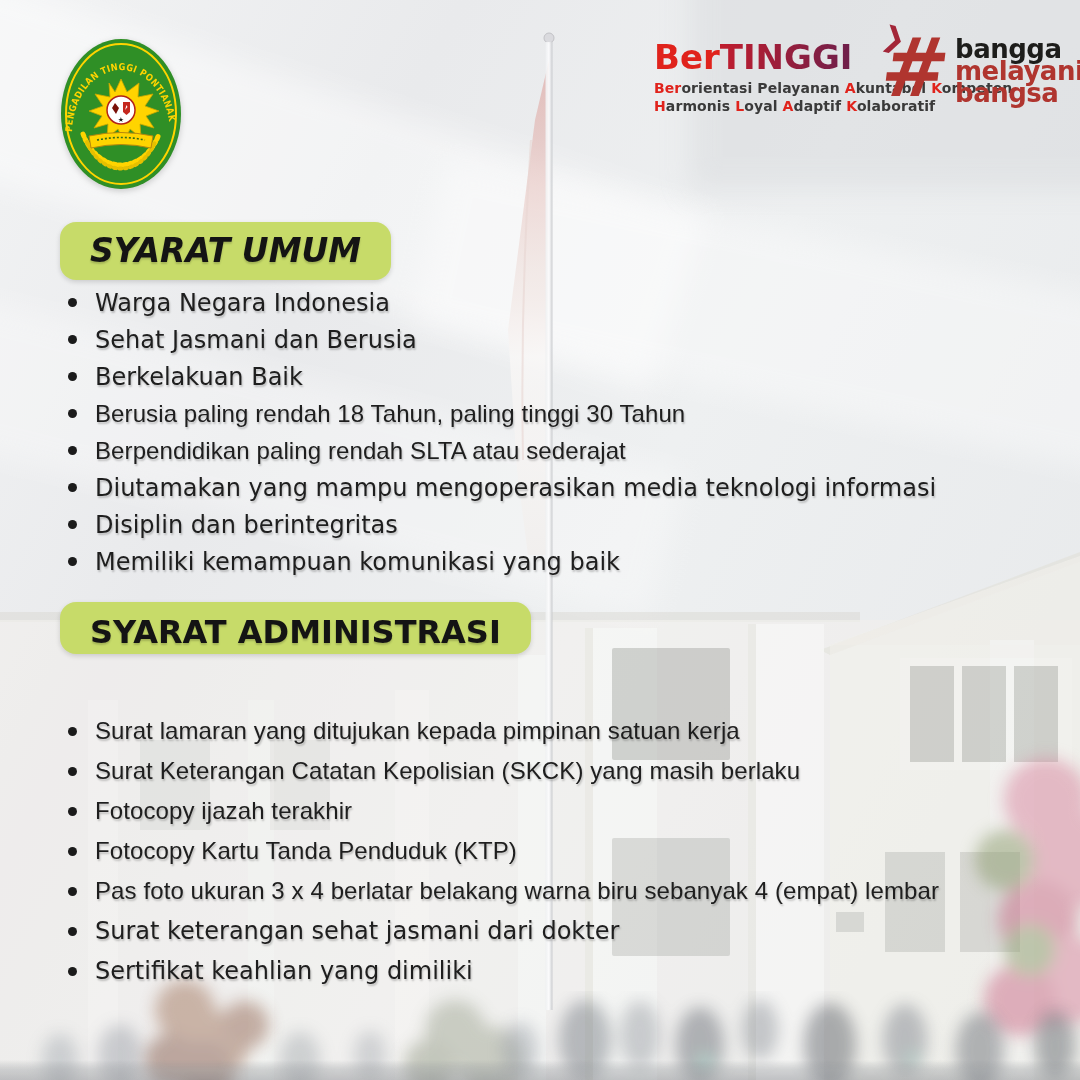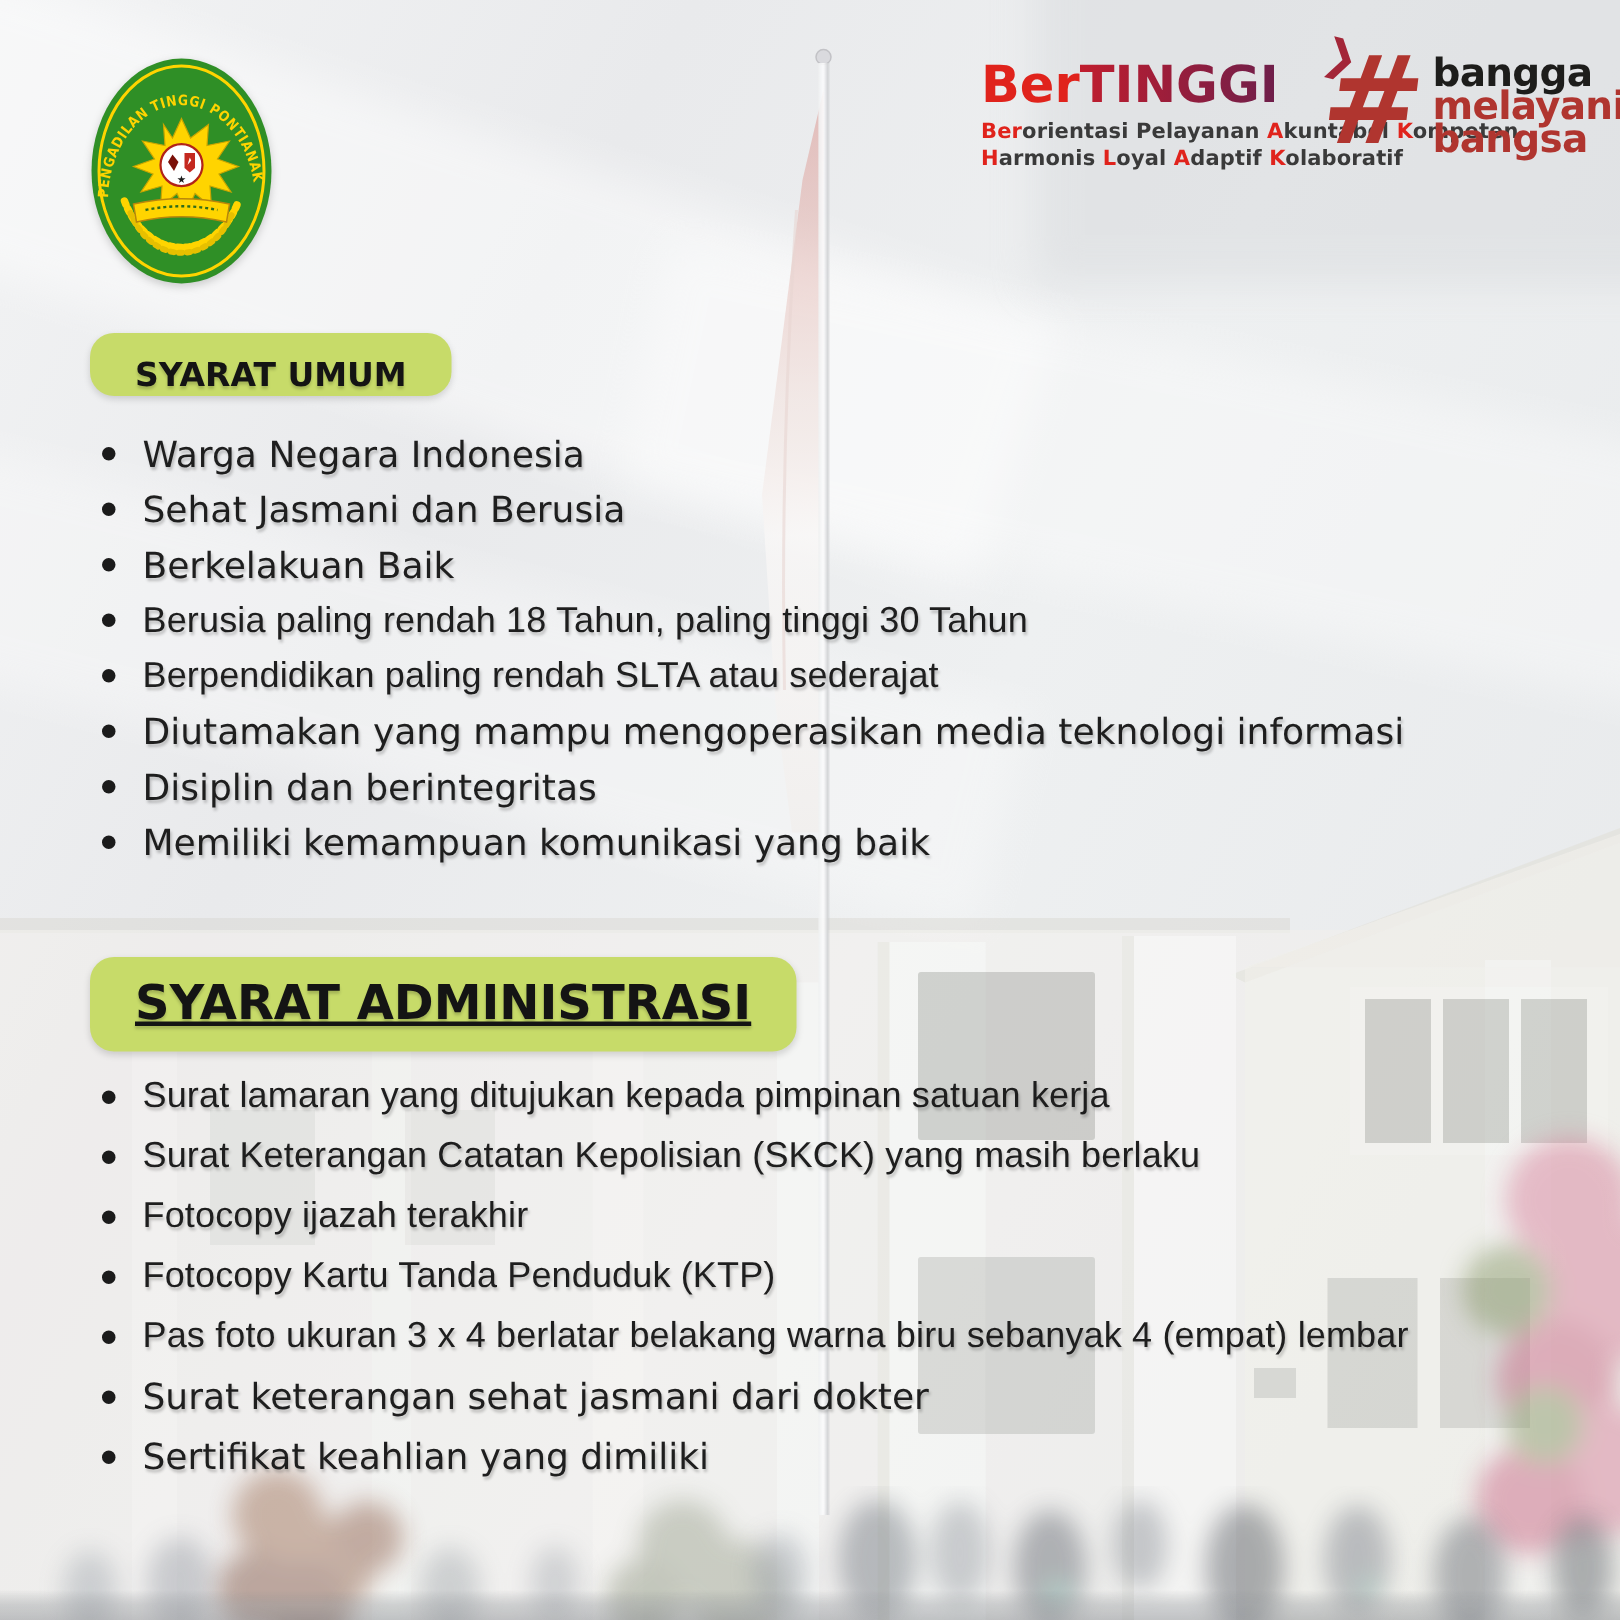--- a/index.html
+++ b/index.html
@@ -29,22 +29,22 @@
   
   .bangga{position:absolute;left:882px;top:32px;display:flex;align-items:flex-start;}
   .bangga-hash{font-size:80px;font-weight:800;line-height:.9;color:var(--bangga-red,#b0352f);
     transform:skewX(-7deg) scaleY(1.02);margin-right:6px;}
   .bangga-lines{margin-top:6px;font-weight:800;font-size:26px;line-height:22px;letter-spacing:-.5px;white-space:nowrap;}
 
   
   .pill{position:absolute;left:60px;background:var(--header-pill-bg,#c7db69);
     border-radius:16px;padding:0 30px;font-weight:800;color:#141414;
     box-shadow:0 2px 5px rgba(0,0,0,.15);text-shadow:0 2px 2px rgba(0,0,0,.18);white-space:nowrap;}
-  .pill1{top:222px;height:42px;line-height:58px;font-size:22px;}
-  .pill2{top:638px;height:63px;line-height:60px;font-size:32px;text-decoration:underline;}
+  .pill1{top:222px;height:58px;line-height:58px;font-size:33px;font-style:italic;}
+  .pill2{top:602px;height:52px;line-height:60px;font-size:32px;}
 
   
   ul.req{list-style:none;margin:0;padding:0;position:absolute;left:68px;}
   .list1{top:284px;}
   .list2{top:711px;}
   ul.req li{display:flex;align-items:center;white-space:nowrap;
     color:var(--body-text,#1e1e1e);text-shadow:1px 2px 2px rgba(0,0,0,.22);}
   .list1 li{height:37px;font-size:24px;}
   .list2 li{height:40px;font-size:24px;}
   ul.req li .dot{flex:none;width:9px;height:9px;border-radius:50%;background:#1b1b1b;margin-right:18px;}

